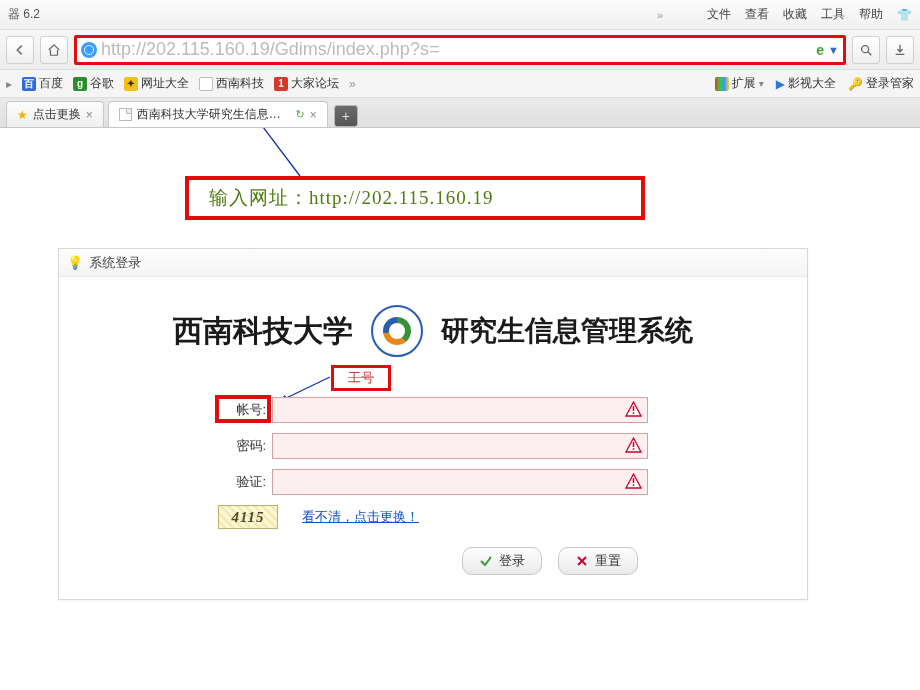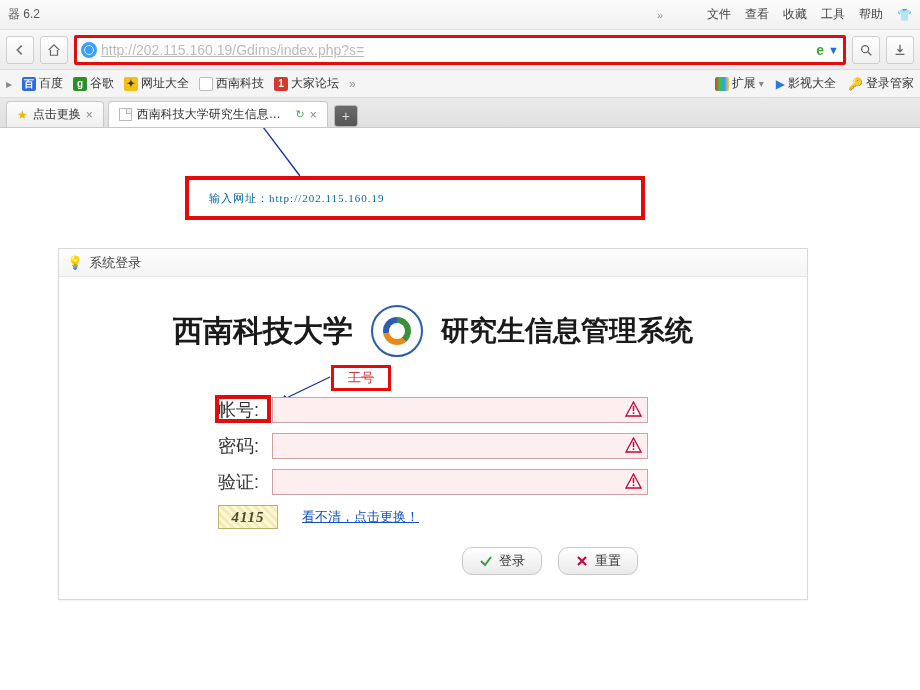--- a/index.html
+++ b/index.html
@@ -13,21 +13,21 @@
 .titlebar .menus span { cursor: default; }
 .titlebar .chev { color: #999; font-size: 11px; margin-right: 6px; }
 
 
 .addrrow { height: 40px; display: flex; align-items: center; padding: 4px 6px; gap: 6px; background: linear-gradient(#f7f7f7, #ececec); border-bottom: 1px solid #dcdcdc; }
 .iconbtn { width: 28px; height: 28px; border: 1px solid #cfcfcf; border-radius: 3px; background: linear-gradient(#fff,#f0f0f0); display: flex; align-items: center; justify-content: center; color: #555; }
 .iconbtn svg { width: 14px; height: 14px; }
 .addrbox { flex: 1; height: 30px; border: 3px solid #e30b0b; border-radius: 2px; background: #fff; display: flex; align-items: center; padding: 0 4px; position: relative; }
 .addrbox .globe { width: 16px; height: 16px; border-radius: 50%; background: #3aa0ff; margin-right: 4px; position: relative; }
 .addrbox .globe::after { content:""; position:absolute; inset:3px; border:1px solid rgba(255,255,255,.8); border-radius:50%; }
-.addrbox input { flex: 1; border: none; outline: none; color: #bbb; font-size: 14px; background: transparent; text-decoration: underline; }
+.addrbox input { flex: 1; border: none; outline: none; color: #bbb; font-size: 18px; background: transparent; }
 .addrbox .eicon { color: #3aaa35; font-weight: bold; font-size: 14px; margin: 0 4px; }
 .addrbox .drop { color: #2a6bcc; font-size: 11px; }
 .sideicons { display: flex; gap: 6px; }
 
 
 .bmrow { height: 28px; display: flex; align-items: center; padding: 0 6px; gap: 10px; background: #f5f5f5; border-bottom: 1px solid #dcdcdc; color: #333; }
 .bmrow .bm { display: flex; align-items: center; gap: 3px; cursor: default; }
 .favico { width: 14px; height: 14px; display: inline-flex; align-items: center; justify-content: center; border-radius: 2px; font-size: 10px; font-weight: bold; color: #fff; }
 .bmrow .spacer { flex: 1; }
 .bmrow .right { display: flex; gap: 12px; align-items: center; }
@@ -39,41 +39,41 @@
 .tab .favdoc { width: 13px; height: 13px; border: 1px solid #bbb; background: #fff; position: relative; }
 .tab .favdoc::after { content:""; position:absolute; top:0; right:0; width:4px; height:4px; background:#eee; border-left:1px solid #bbb; border-bottom:1px solid #bbb; }
 .tab .refresh { color: #4aa64a; font-size: 11px; }
 .tab .close { color: #888; font-size: 12px; }
 .newtab { width: 24px; height: 22px; border: 1px solid #b8b8b8; border-radius: 3px; background: linear-gradient(#6a6a6a,#555); color: #ddd; display: flex; align-items: center; justify-content: center; margin-left: 2px; font-size: 14px; }
 
 
 .content { position: relative; background: #fff; height: calc(690px - 30px - 40px - 28px - 30px); }
 
 
-.callout { position: absolute; left: 185px; top: 48px; width: 460px; height: 44px; border: 4px solid #e30b0b; display: flex; align-items: center; padding-left: 20px; font-size: 11px; color: #0369a1; letter-spacing: 1px; font-family: SimSun, serif; }
+.callout { position: absolute; left: 185px; top: 48px; width: 460px; height: 44px; border: 4px solid #e30b0b; display: flex; align-items: center; padding-left: 20px; font-size: 19px; color: #4d7c0f; letter-spacing: 1px; font-family: SimSun, serif; }
 
 
 .panel { position: absolute; left: 58px; top: 120px; width: 750px; border: 1px solid #d8d8d8; background: #fff; box-shadow: 0 1px 2px rgba(0,0,0,.05); }
 .panel-hd { height: 28px; display: flex; align-items: center; gap: 6px; padding: 0 8px; border-bottom: 1px solid #e8e8e8; background: linear-gradient(#fdfdfd,#f5f5f5); color: #444; font-size: 13px; }
 .bulb { color: #f0b400; font-size: 13px; }
 .panel-body { padding: 28px 30px 24px; position: relative; }
 
 .heading { display: flex; align-items: center; justify-content: center; gap: 18px; margin-bottom: 40px; }
 .heading .uni { font-family: "STKaiti","KaiTi",serif; font-size: 30px; font-weight: bold; color: #1a1a1a; }
 .heading .sys { font-family: Liberation Sans, sans-serif; font-size: 28px; font-weight: bold; color: #1a1a1a; }
 .logo { width: 52px; height: 52px; border-radius: 50%; border: 2px solid #2a5db0; display: flex; align-items: center; justify-content: center; background: radial-gradient(circle,#fff 55%,#eef4fb 100%); }
 .logo .inner { width: 28px; height: 28px; border-radius: 50%; background: conic-gradient(#3a8f3a 0 140deg,#e58a1a 140deg 260deg,#2a5db0 260deg 360deg); position: relative; }
 .logo .inner::after { content:""; position:absolute; inset:6px; background:#fff; border-radius:50%; }
 
 .form { width: 430px; margin: 0 auto; position: relative; }
 .small-red { position: absolute; left: 113px; top: -32px; width: 60px; height: 26px; border: 3px solid #e30b0b; display: flex; align-items: center; justify-content: center; color: #c33; font-size: 13px; text-decoration: line-through; text-decoration-color: rgba(200,50,50,.6); }
 .acct-red { position: absolute; left: -3px; top: -2px; width: 56px; height: 28px; border: 4px solid #e30b0b; pointer-events: none; }
 
 .frow { display: flex; align-items: center; margin-bottom: 10px; position: relative; }
-.flabel { width: 54px; color: #333; font-size: 18px; }
+.flabel { width: 54px; text-align: right; padding-right: 6px; color: #333; font-size: 13px; }
 .finput { flex: 1; height: 26px; border: 1px solid #d1a0a0; background: #fdefef; padding: 0 28px 0 6px; outline: none; font-size: 13px; }
 .warn { position: absolute; right: 6px; top: 4px; width: 17px; height: 17px; }
 .warn svg { width: 17px; height: 17px; }
 
 .captcha-row { display: flex; align-items: center; gap: 24px; margin-left: 0; margin-top: 4px; }
 .captcha-img { width: 60px; height: 24px; border: 1px solid #bcae6b; background: repeating-linear-gradient(45deg,#fdf7d4,#fdf7d4 3px,#f3eab8 3px,#f3eab8 6px); display: flex; align-items: center; justify-content: center; font-family: "Times New Roman",serif; font-weight: bold; font-size: 15px; color: #4b4b2a; letter-spacing: 1px; font-style: italic; }
 .captcha-link { color: #1050c0; text-decoration: underline; font-size: 13px; cursor: pointer; }
 
 .btns { display: flex; justify-content: flex-end; gap: 16px; margin-top: 18px; padding-right: 10px; }
 .btn { height: 28px; padding: 0 16px; border: 1px solid #c8c8c8; border-radius: 10px; background: linear-gradient(#fefefe,#eaeaea); display: flex; align-items: center; gap: 6px; font-size: 13px; color: #333; cursor: pointer; }

